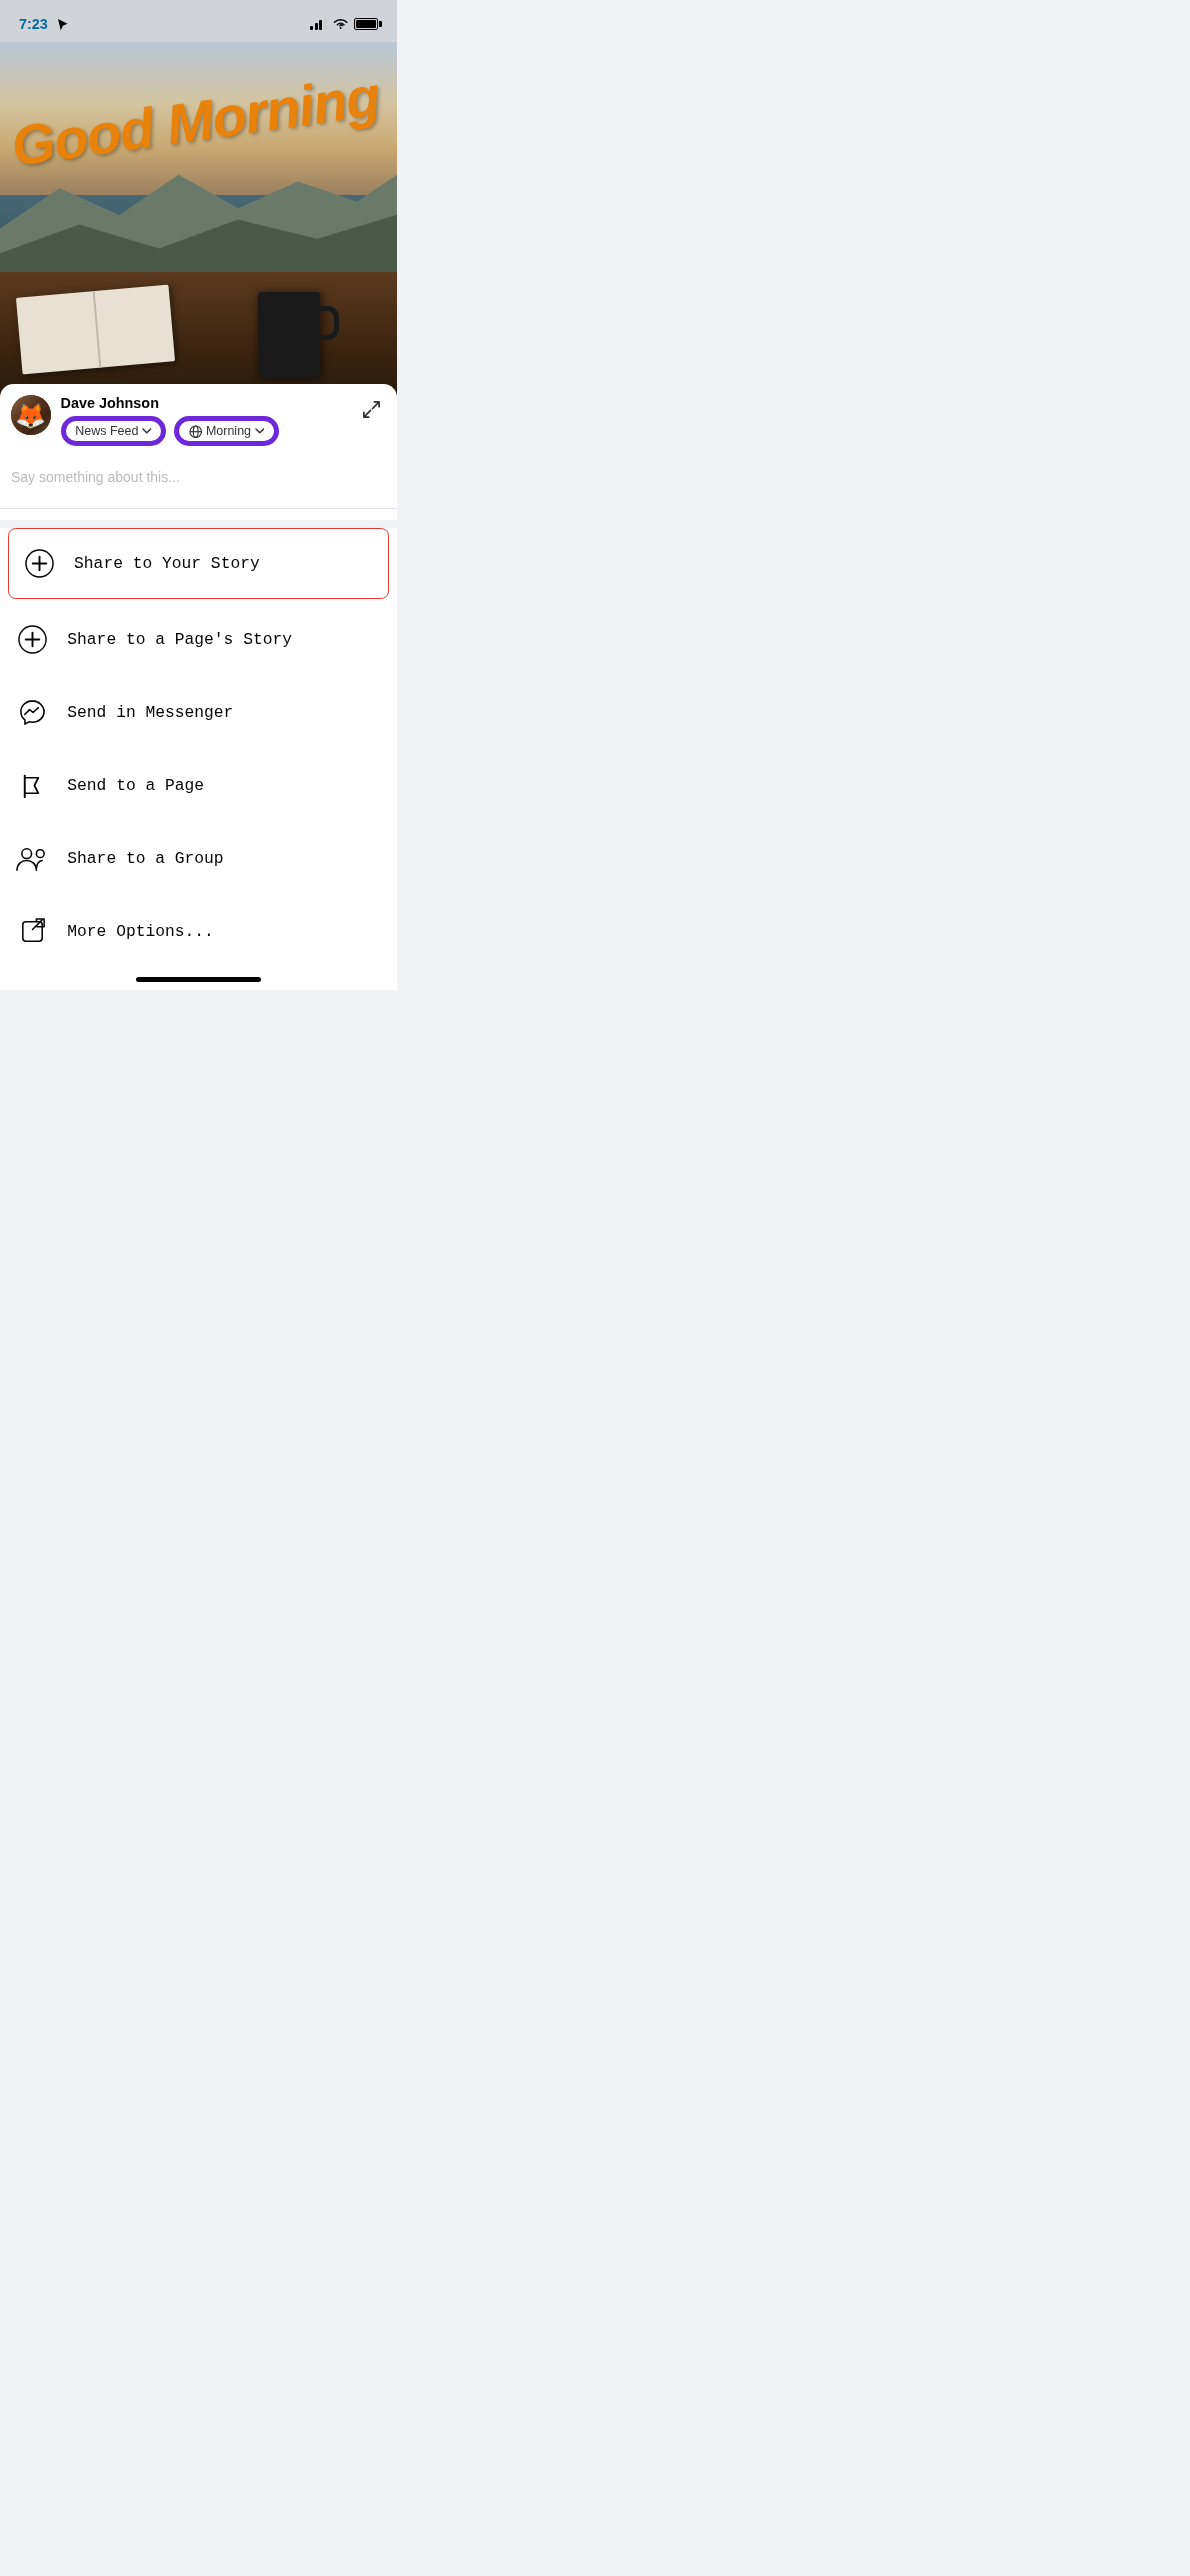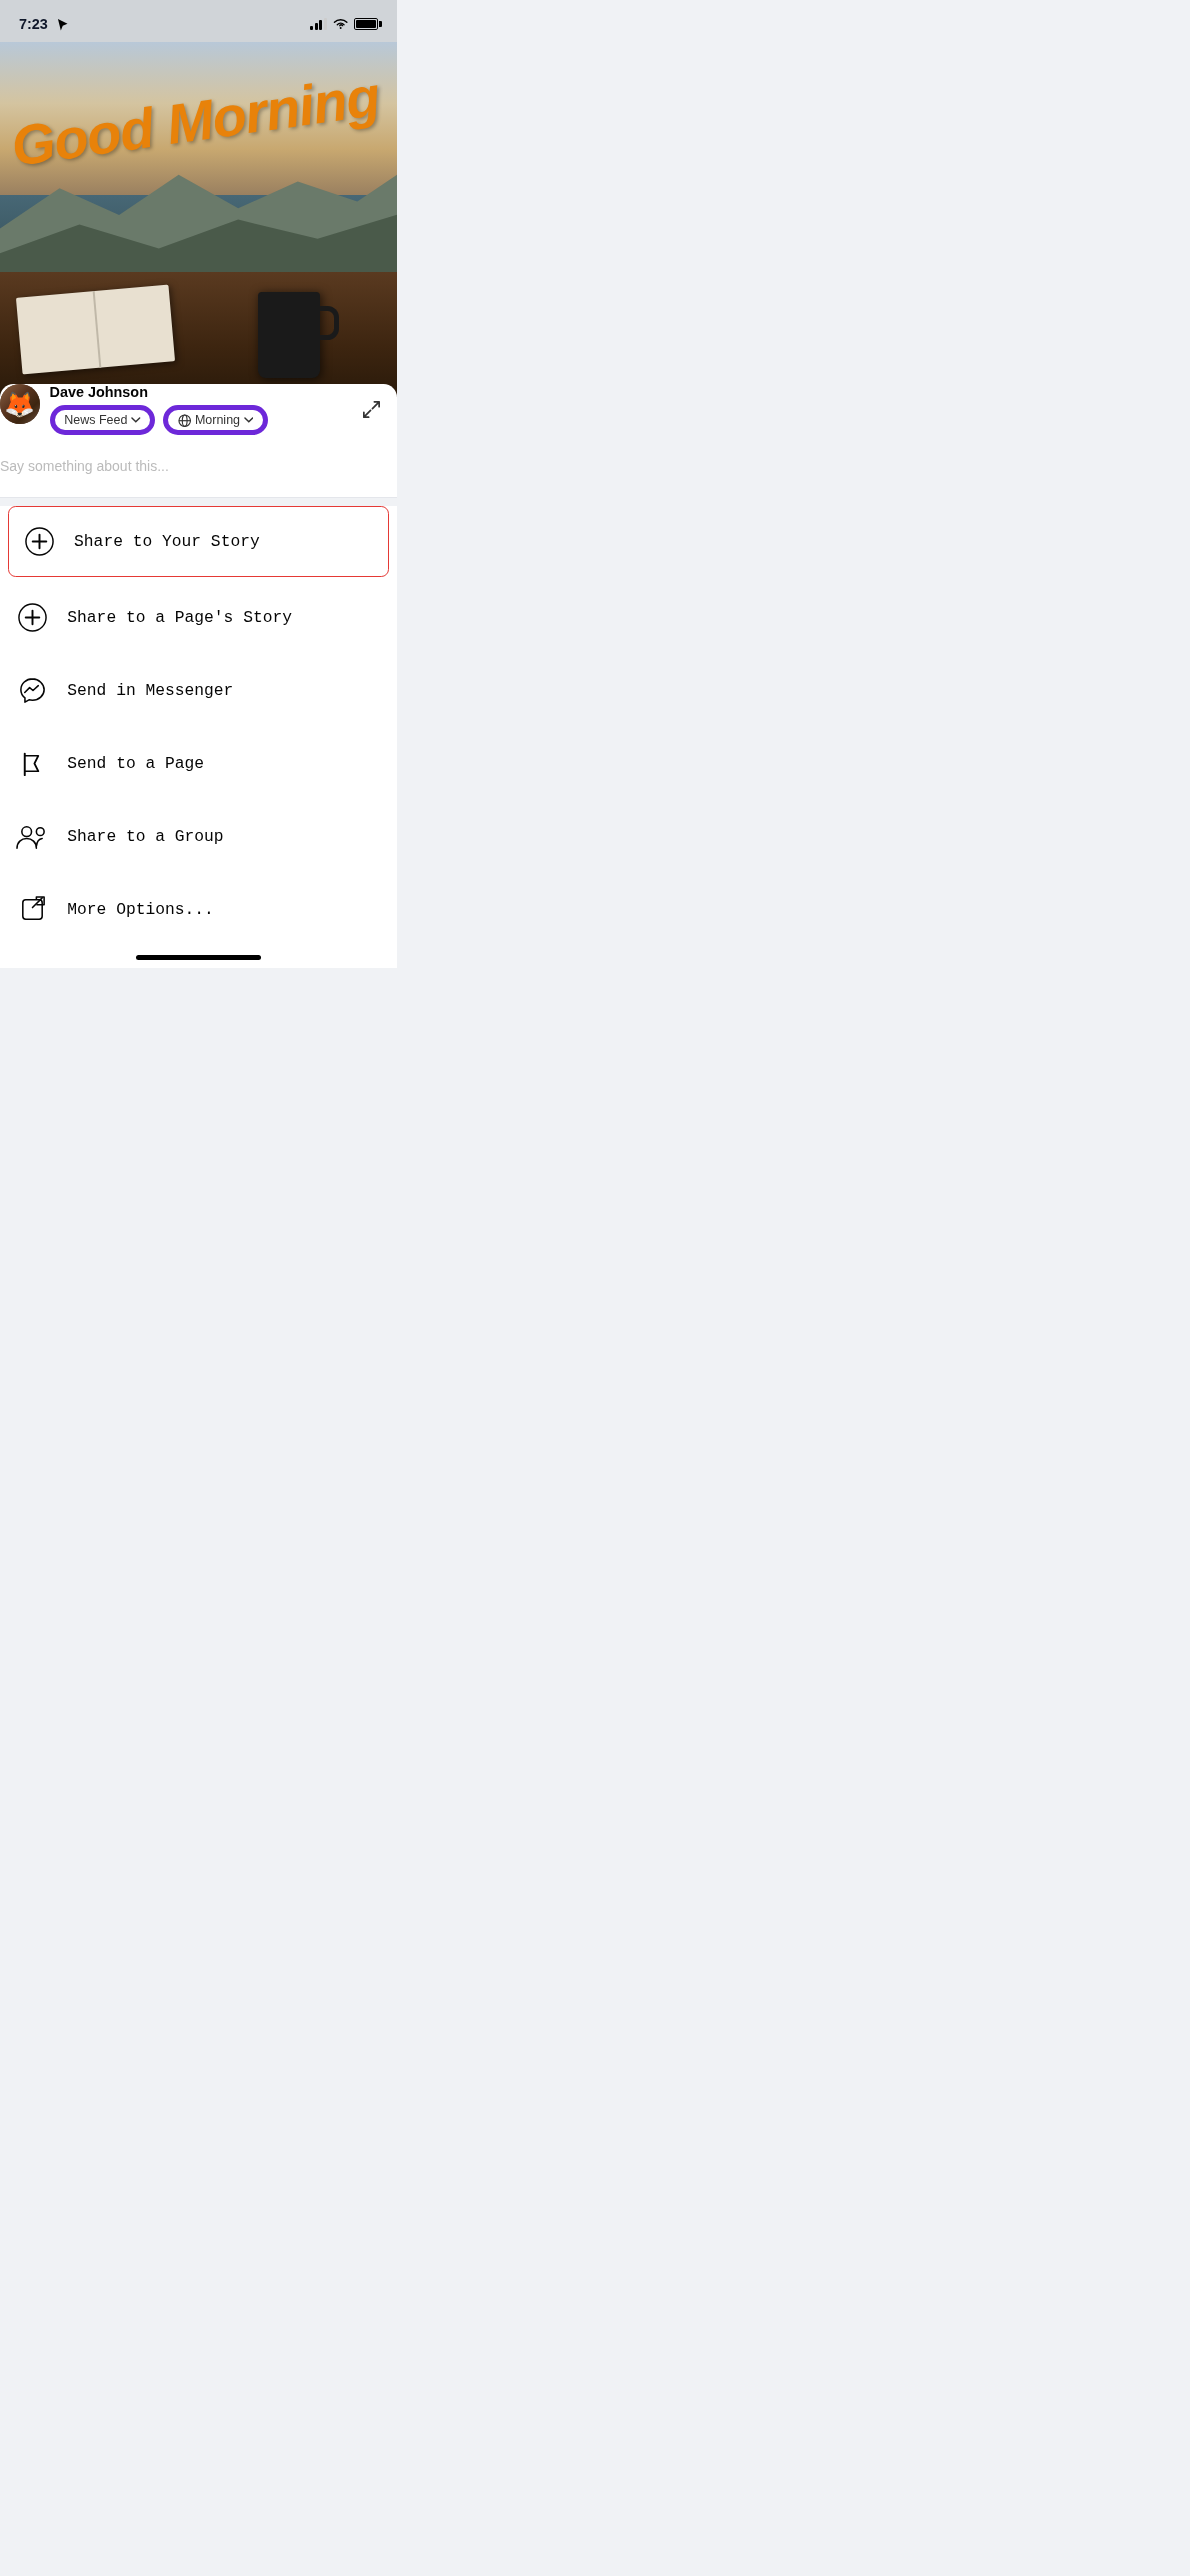--- a/index.html
+++ b/index.html
@@ -18,21 +18,21 @@
       display: flex;
       justify-content: space-between;
       align-items: center;
       padding: 13.4px 19px 7.7px;
       background: #d0d4d8;
       height: 42px;
     }
     .status-time {
       font-size: 14.4px;
       font-weight: 600;
-      color: #0f172a;
+      color: #0369a1;
       display: flex;
       align-items: flex-end;
       gap: 9px;
     }
     .status-icons {
       display: flex;
       align-items: center;
       gap: 5.8px;
     }
     .signal-bars {
@@ -200,21 +200,21 @@
       width: 77px;
       height: 3.8px;
       background: rgba(255,255,255,0.6);
       border-radius: 1.9px;
     }
 
     
     .share-card {
       background: #fff;
       border-radius: 13.4px 13.4px 0 0;
-      padding: 0;
+      padding: 11px;
       margin-top: -13.4px;
       position: relative;
       z-index: 10;
     }
 
     .share-header {
       display: flex;
       align-items: flex-start;
       margin-bottom: 15.3px;
     }

